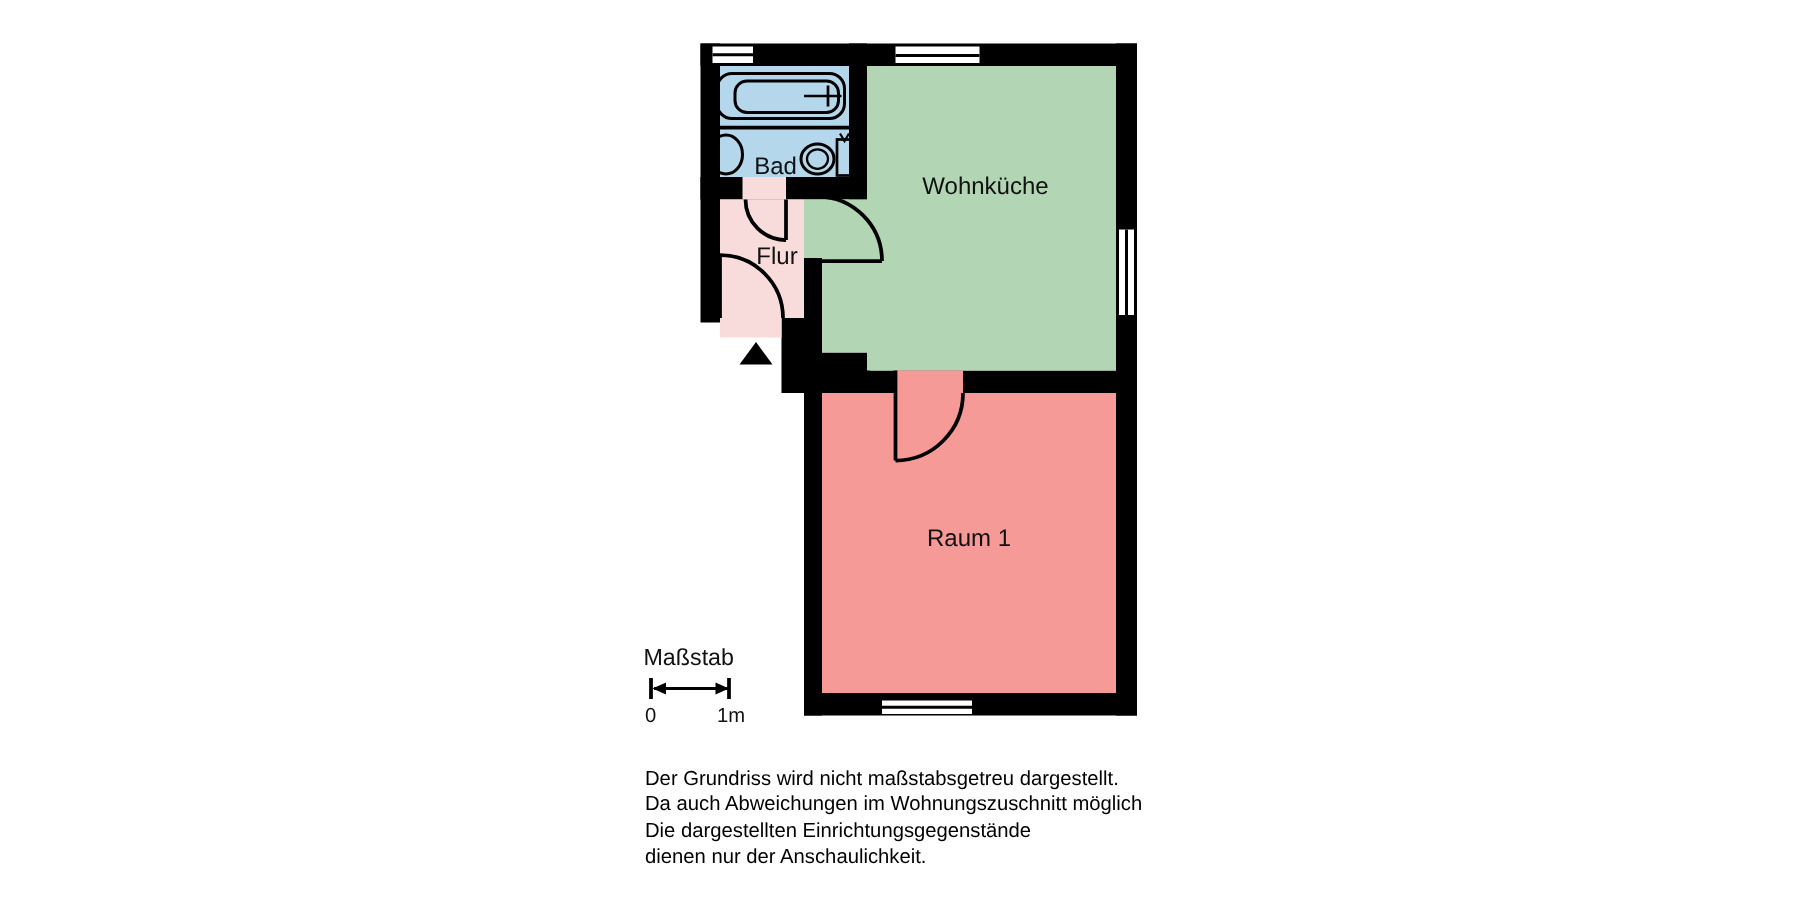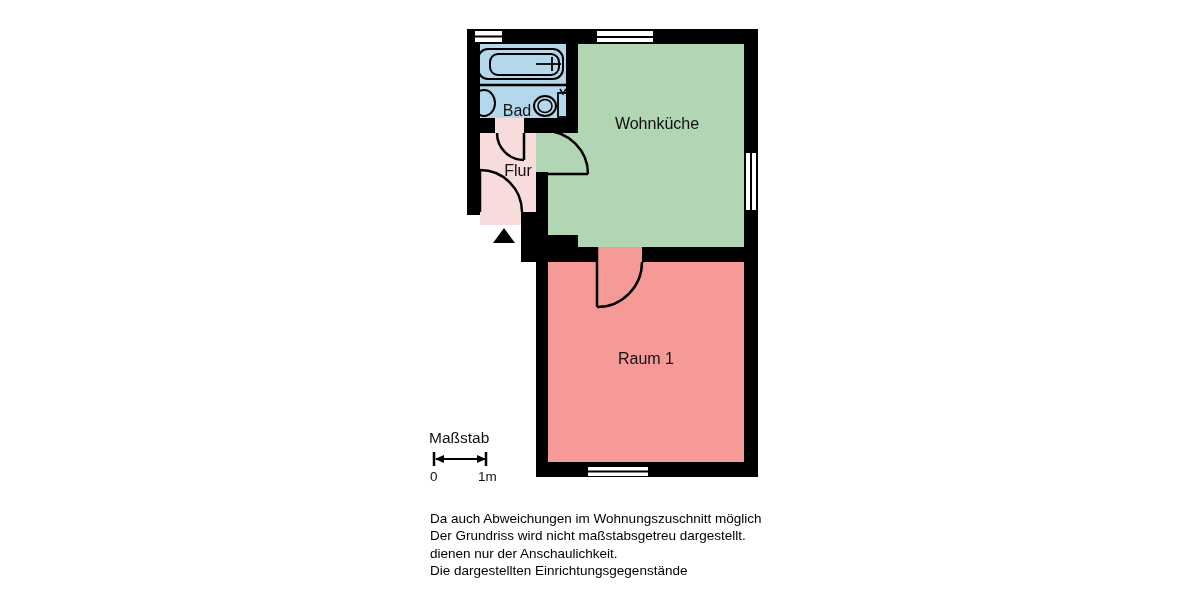--- a/index.html
+++ b/index.html
@@ -140,19 +140,19 @@
       <line x1="434" y1="452" x2="434" y2="466" stroke="#000" stroke-width="2.5"></line>
       <line x1="486" y1="452" x2="486" y2="466" stroke="#000" stroke-width="2.5"></line>
       <polygon points="435,459 444,455 444,463" fill="#000"></polygon>
       <polygon points="486,459 477,455 477,463" fill="#000"></polygon>
       <text x="430" y="481" class="scale-label">0</text>
       <text x="478" y="481" class="scale-label">1m</text>
     </g>
   </svg>
 
   <div id="disclaimer">
+    <div>Der Grundriss wird nicht maßstabsgetreu dargestellt.</div>
     <div>Da auch Abweichungen im Wohnungszuschnitt möglich</div>
-    <div>Der Grundriss wird nicht maßstabsgetreu dargestellt.</div>
+    <div>Die dargestellten Einrichtungsgegenstände</div>
     <div>dienen nur der Anschaulichkeit.</div>
-    <div>Die dargestellten Einrichtungsgegenstände</div>
   </div>
 
 </div>
 
 </body></html>

